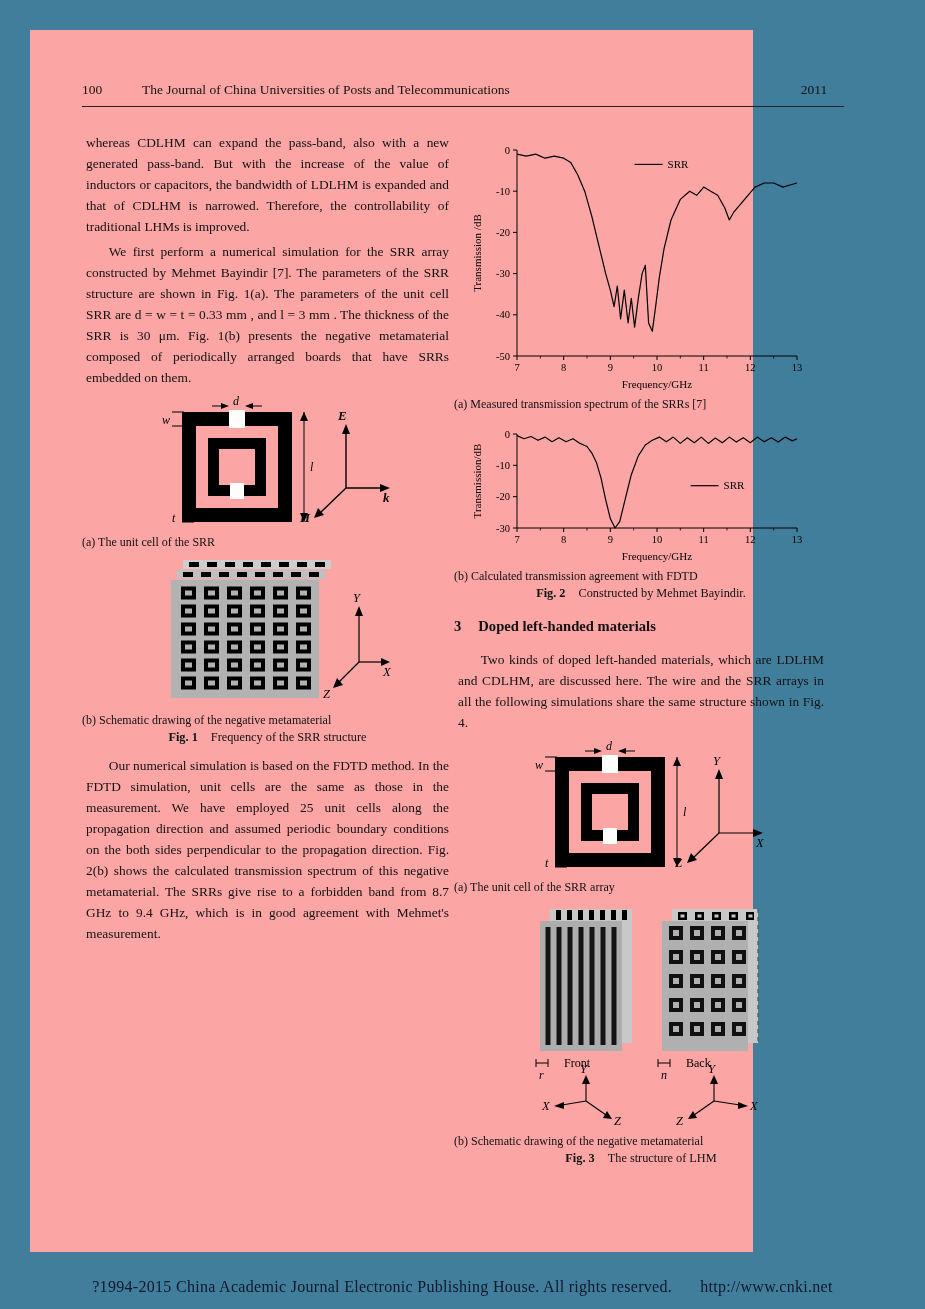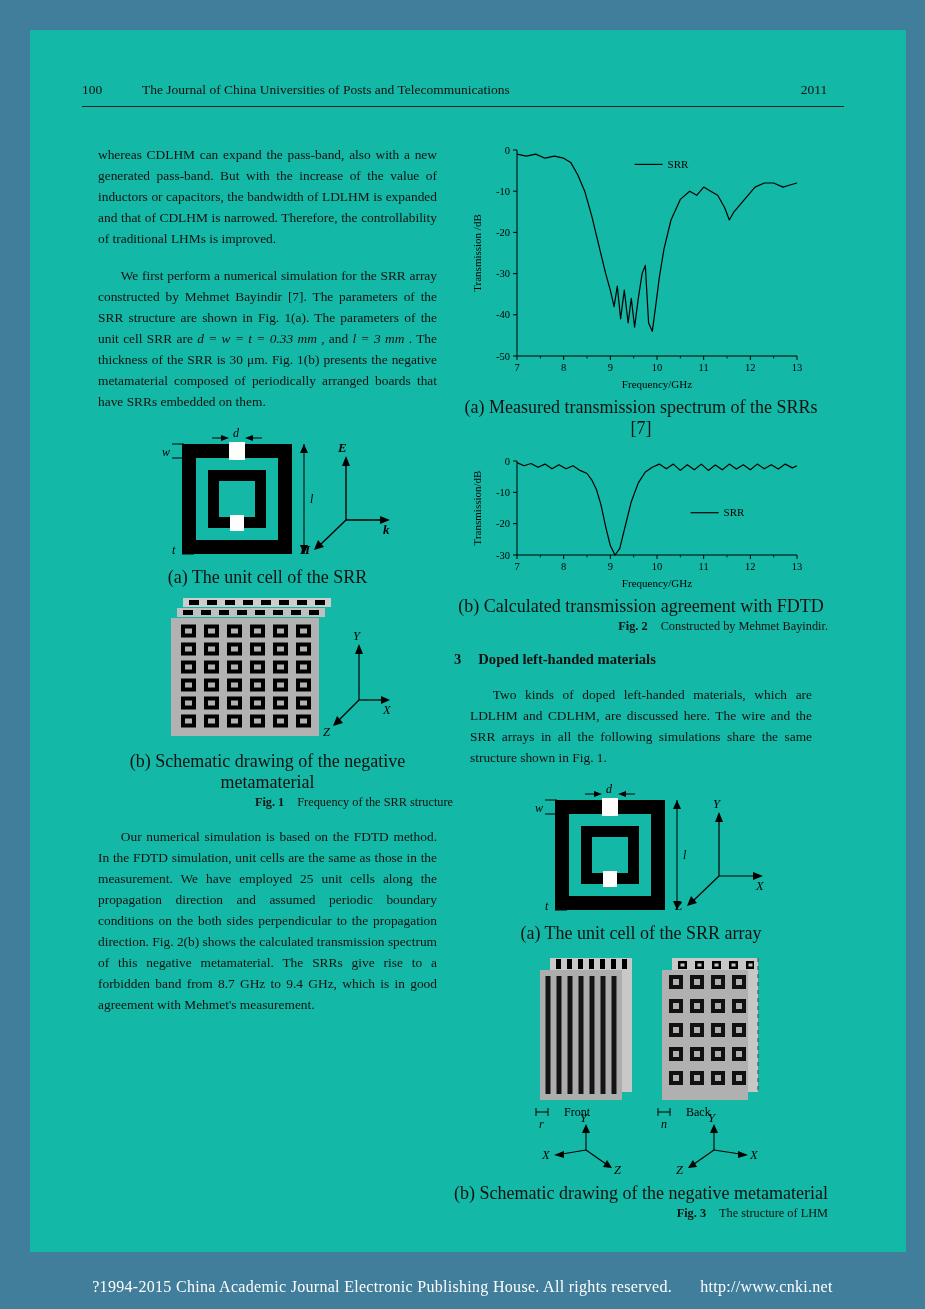--- a/index.html
+++ b/index.html
@@ -1,38 +1,38 @@
 <!DOCTYPE html>
 <html><head>
 <meta charset="utf-8">
 <style>
   html,body{margin:0;padding:0;background:#333;}
   .canvas{position:relative;width:925px;height:1309px;background:#417e9b;overflow:hidden;
           font-family:"Liberation Serif",serif;color:#111;}
-  .sheet{position:absolute;left:30px;top:30px;width:876px;height:1222px;background:#14b8a6;}
+  .sheet{position:absolute;left:30px;top:30px;width:723px;height:1222px;background:#fca5a5;}
   .pg-header{position:absolute;left:52px;top:52px;width:762px;display:flex;align-items:baseline;font-size:13.5px;}
   .pg-header .pno{width:60px;text-align:left;}
   .pg-header .jt{flex:1;text-align:left;}
   .pg-header .yr{width:60px;text-align:center;}
   .rule{position:absolute;left:52px;top:76px;width:762px;border-top:1.3px solid #222;}
   .col{position:absolute;top:98px;}
   .col-left{left:52px;width:371px;}
   .col-right{left:424px;width:374px;}
-  p.body{font-size:13.4px;line-height:21px;text-align:justify;margin:16px;}
+  p.body{font-size:13.4px;line-height:21px;text-align:justify;margin:4px;}
   .indent{text-indent:1.7em;}
-  .math{font-style:italic;}
+  .math{}
   h2.sec{font-size:14.6px;font-weight:bold;margin:17px 0 14px 0;}
   h2.sec .sec-title{margin-left:17px;}
   .fig{text-align:center;margin:8px 0 0 0;}
-  .cap{font-size:18px;text-align:center;margin:3px 0 2px 0;}
-  .figcap{font-size:12.3px;text-align:right;margin:2px 0 10px 0;}
+  .cap{font-size:12px;text-align:left;margin:3px 0 2px 0;}
+  .figcap{font-size:12.3px;text-align:center;margin:2px 0 10px 0;}
   .figcap b{font-weight:bold;}
   .figcap .fct{margin-left:13px;}
   .pg-footer{position:absolute;left:0;bottom:13px;width:100%;text-align:center;
-             color:#ffffff;font-size:16px;letter-spacing:.3px;}
+             color:#0f172a;font-size:16px;letter-spacing:.3px;}
   .pg-footer .url{margin-left:28px;}
   svg text{font-family:"Liberation Serif",serif;fill:#000;}
   .dim{font-style:italic;font-size:12px;}
   .axl{font-style:italic;font-weight:bold;font-size:13px;}
   .axp{font-style:italic;font-size:12.5px;}
   .plain{font-size:12px;}
   svg.chart{display:block;margin:14px auto 0 auto;}
 </style>
 </head>
 <body>
@@ -213,21 +213,21 @@
           <line x1="221.6" y1="59.7" x2="249.6" y2="59.7" stroke="#000" stroke-width="1.2"></line>
           <text x="254.6" y="63.2" font-size="11">SRR</text>
         </svg>
       <div class="cap">(b) Calculated transmission agreement with FDTD</div>
       <div class="figcap"><b>Fig. 2</b><span class="fct">Constructed by Mehmet Bayindir.</span></div>
 
       <h2 class="sec">
         <span class="sec-num">3</span><span class="sec-title">Doped left-handed materials</span>
       </h2>
 
-      <p class="body indent">Two kinds of doped left-handed materials, which are LDLHM and CDLHM, are discussed here. The wire and the SRR arrays in all the following simulations share the same structure shown in Fig. 1.</p>
+      <p class="body indent">Two kinds of doped left-handed materials, which are LDLHM and CDLHM, are discussed here. The wire and the SRR arrays in all the following simulations share the same structure shown in Fig. 4.</p>
 
       <div class="fig">
         <svg width="252" height="132" viewBox="0 0 252 132">
           <path d="M40 16 H150 V126 H40 Z M54 30 H136 V112 H54 Z" fill="#000" fill-rule="evenodd"></path>
           <rect x="87" y="14" width="16" height="18" fill="#fdfdfb"></rect>
           <path d="M66 42 H124 V100 H66 Z M77 53 H113 V89 H77 Z" fill="#000" fill-rule="evenodd"></path>
           <rect x="88" y="87" width="14" height="16" fill="#fdfdfb"></rect>
           <line x1="70" y1="10" x2="79" y2="10" stroke="#000" stroke-width="1"></line>
           <polygon points="87,10 79,7 79,13"></polygon>
           <line x1="111" y1="10" x2="120" y2="10" stroke="#000" stroke-width="1"></line>

